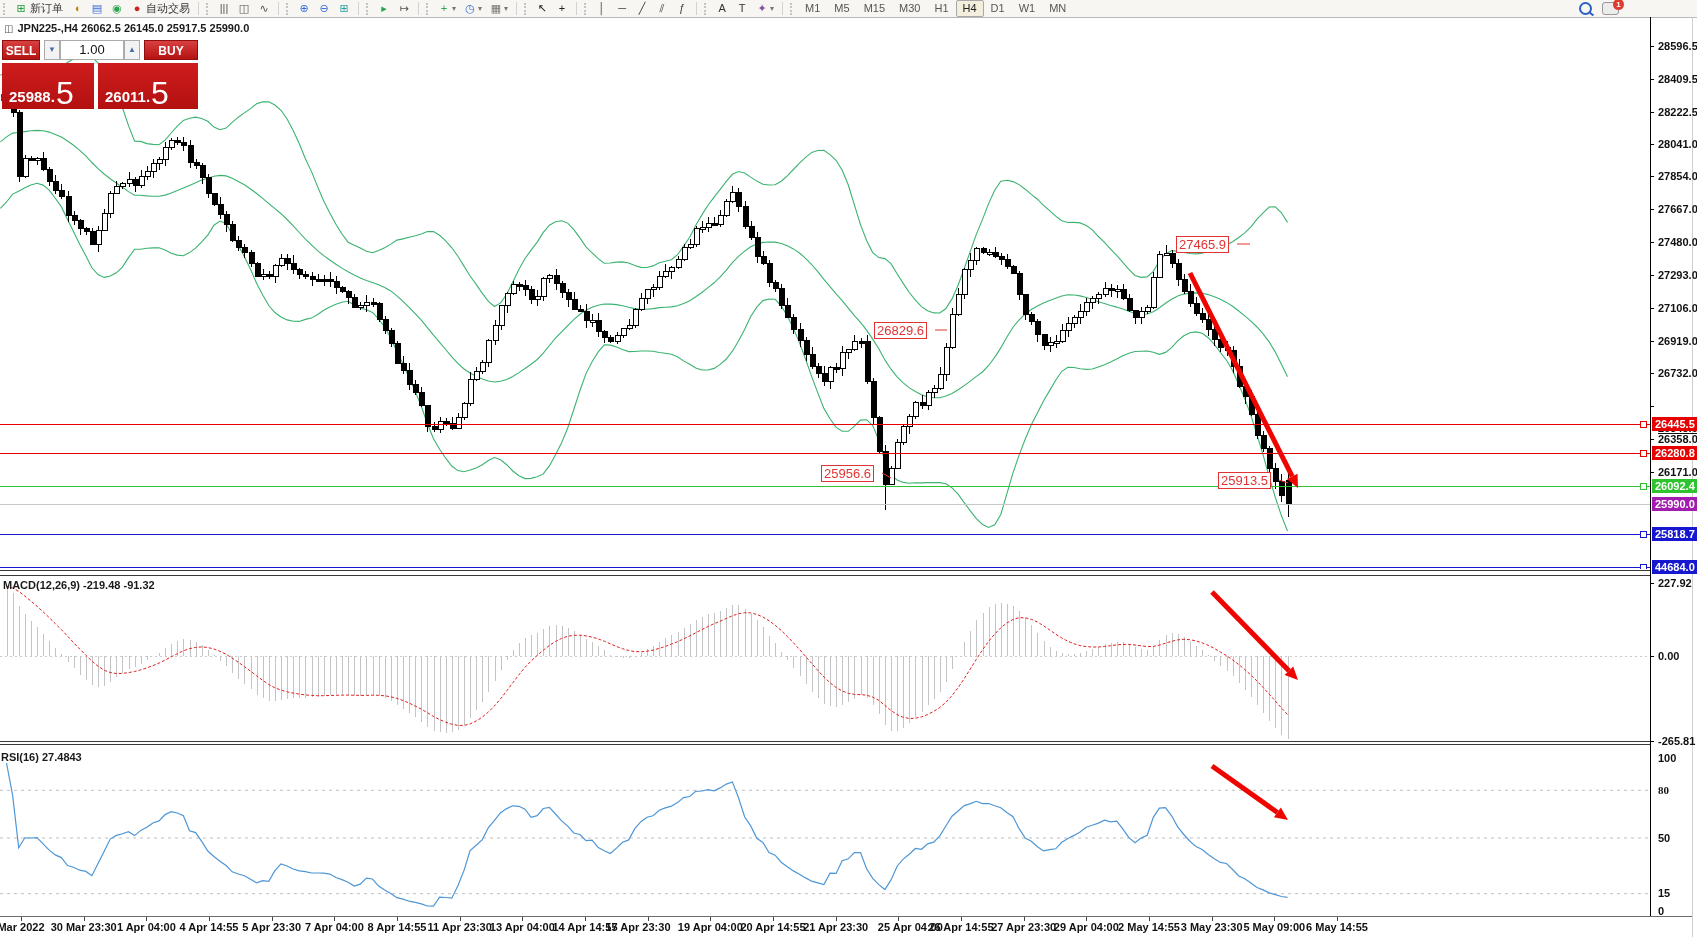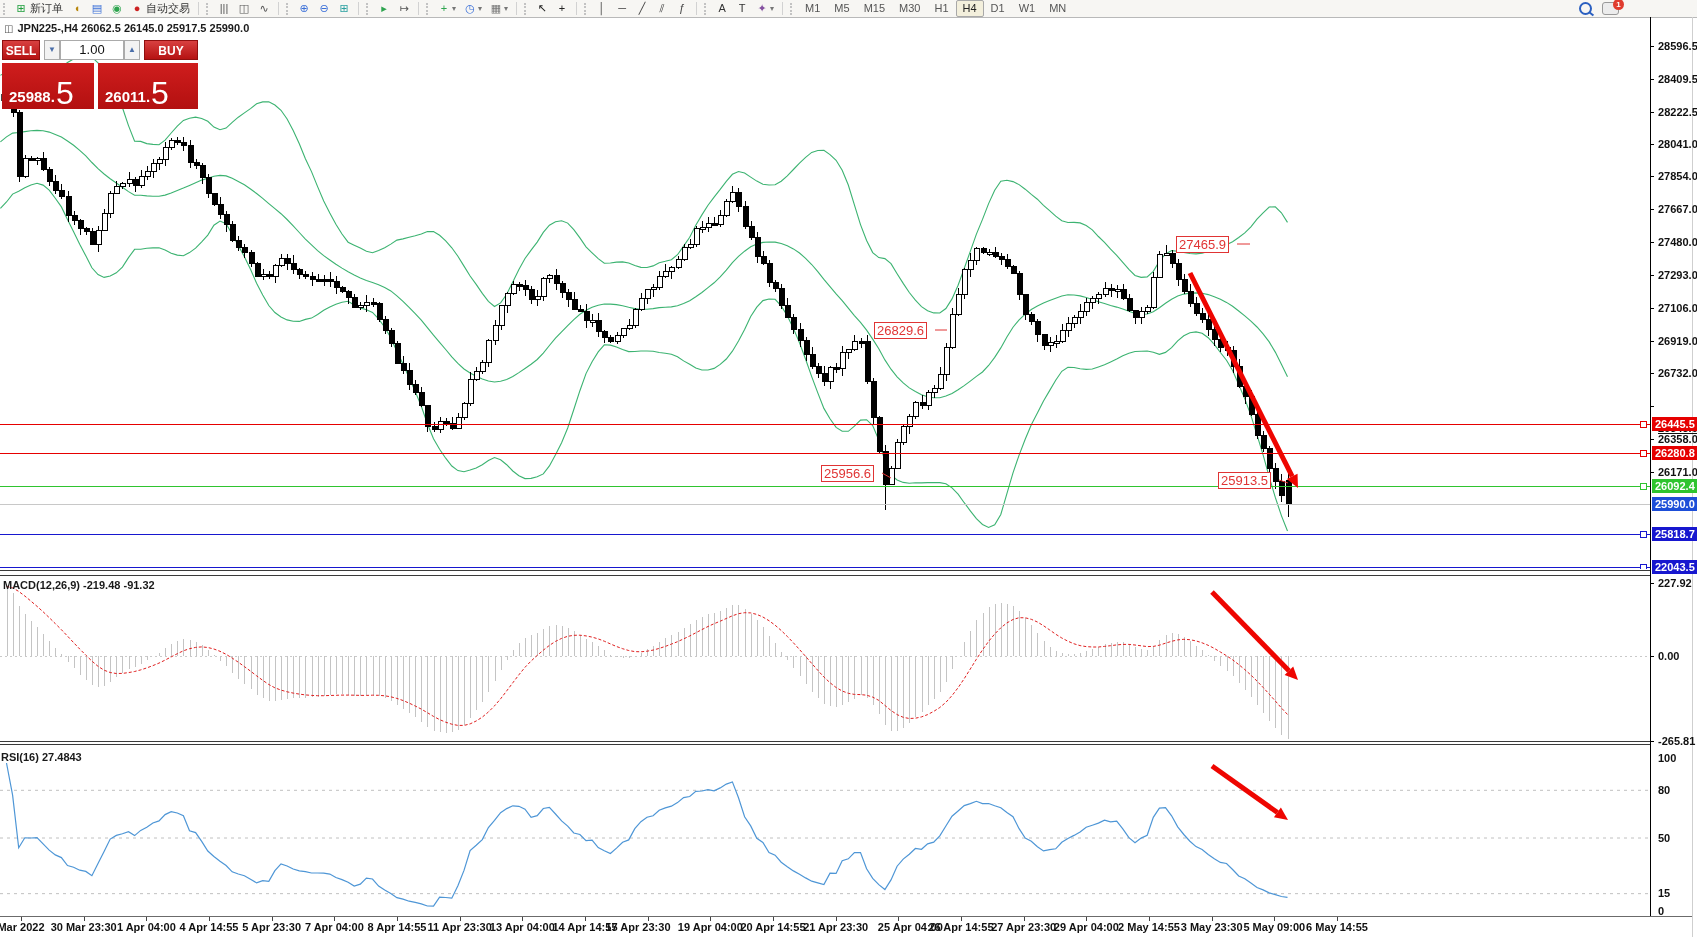--- a/index.html
+++ b/index.html
@@ -935,33 +935,33 @@
       <div class="ptickmark" style="top: 373.462px;"></div>
       <div class="ptick" style="top: 428px; text-decoration: underline;">26545.0</div>
       <div class="ptickmark" style="top: 406.305px;"></div>
       <div class="ptick" style="top: 439.148px;">26358.0</div>
       <div class="ptickmark" style="top: 439.148px;"></div>
       <div class="ptick" style="top: 471.991px;">26171.0</div>
       <div class="ptickmark" style="top: 471.991px;"></div>
       <div class="pbadge" style="top: 423.78px; background: rgb(230, 0, 0);">26445.5</div>
       <div class="pbadge" style="top: 452.706px; background: rgb(230, 0, 0);">26280.8</div>
       <div class="pbadge" style="top: 485.795px; background: rgb(47, 196, 47);">26092.4</div>
-      <div class="pbadge" style="top: 503.78px; background: #1d4ed8;">25990.0</div>
+      <div class="pbadge" style="top: 503.78px; background: #a21caf;">25990.0</div>
       <div class="pbadge" style="top: 533.865px; background: rgb(23, 23, 207);">25818.7</div>
-      <div class="pbadge" style="top: 567.498px; background: rgb(23, 23, 207);">22043.5</div>
+      <div class="pbadge" style="top: 567.498px; background: rgb(23, 23, 207);">44684.0</div>
       <div>
         <div class="ptick" style="top: 583px;">227.92</div>
         <div class="ptickmark" style="top: 583px;"></div>
         <div class="ptick" style="top: 656px;">0.00</div>
         <div class="ptickmark" style="top: 656px;"></div>
         <div class="ptick" style="top: 741px;">-265.81</div>
         <div class="ptickmark" style="top: 741px;"></div>
       </div>
       <div class="ptick" style="top: 758px;">100</div>
-      <div class="ptick" style="top: 789.8px;">80</div>
+      <div class="ptick" style="top: 789.8px; font-family: Liberation Serif, serif;">80</div>
       <div class="ptick" style="top: 837.5px;">50</div>
       <div class="ptick" style="top: 893.15px;">15</div>
       <div class="ptick" style="top: 911px;">0</div>
     </div>
   <div id="time-axis">
       <div class="ttick" style="left: 21px;">Mar 2022</div>
       <div class="ttickmark" style="left: 21px;"></div>
       <div class="ttick" style="left: 83.6667px;">30 Mar 23:30</div>
       <div class="ttickmark" style="left: 83.6667px;"></div>
       <div class="ttick" style="left: 146.333px;">1 Apr 04:00</div>

